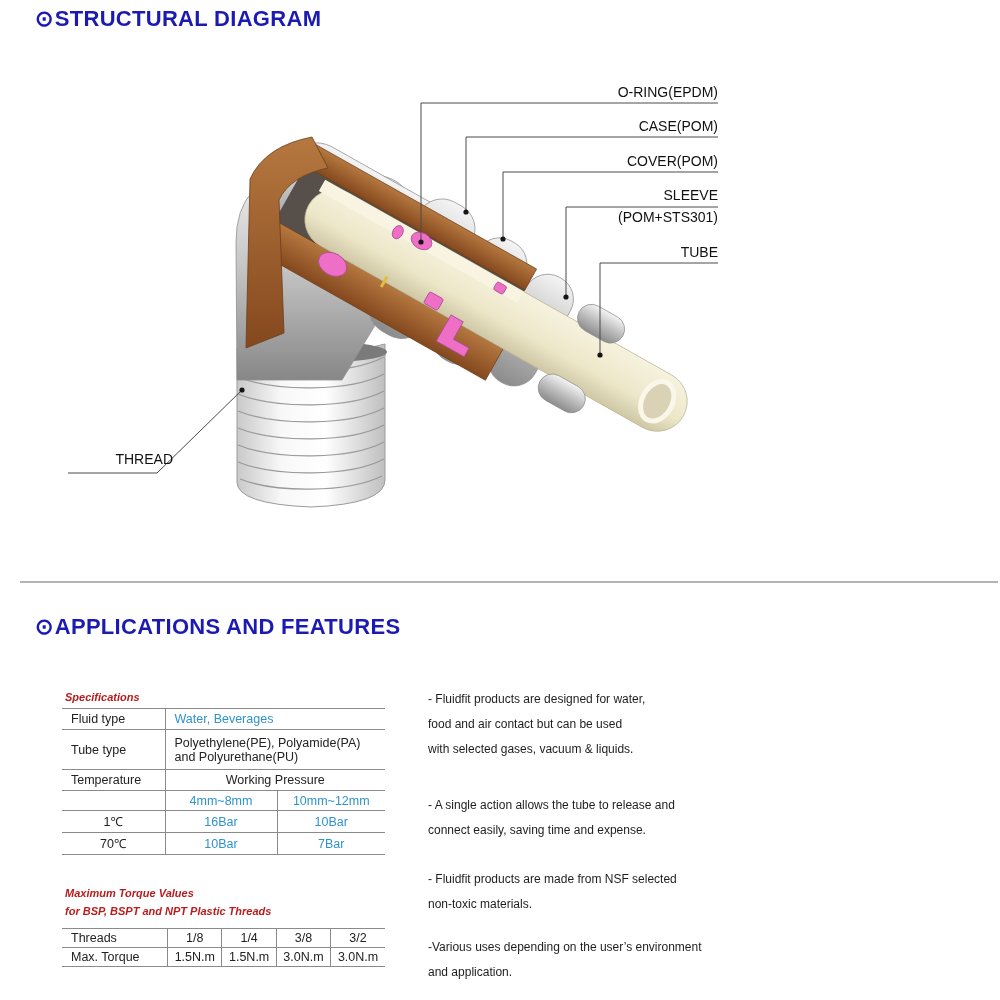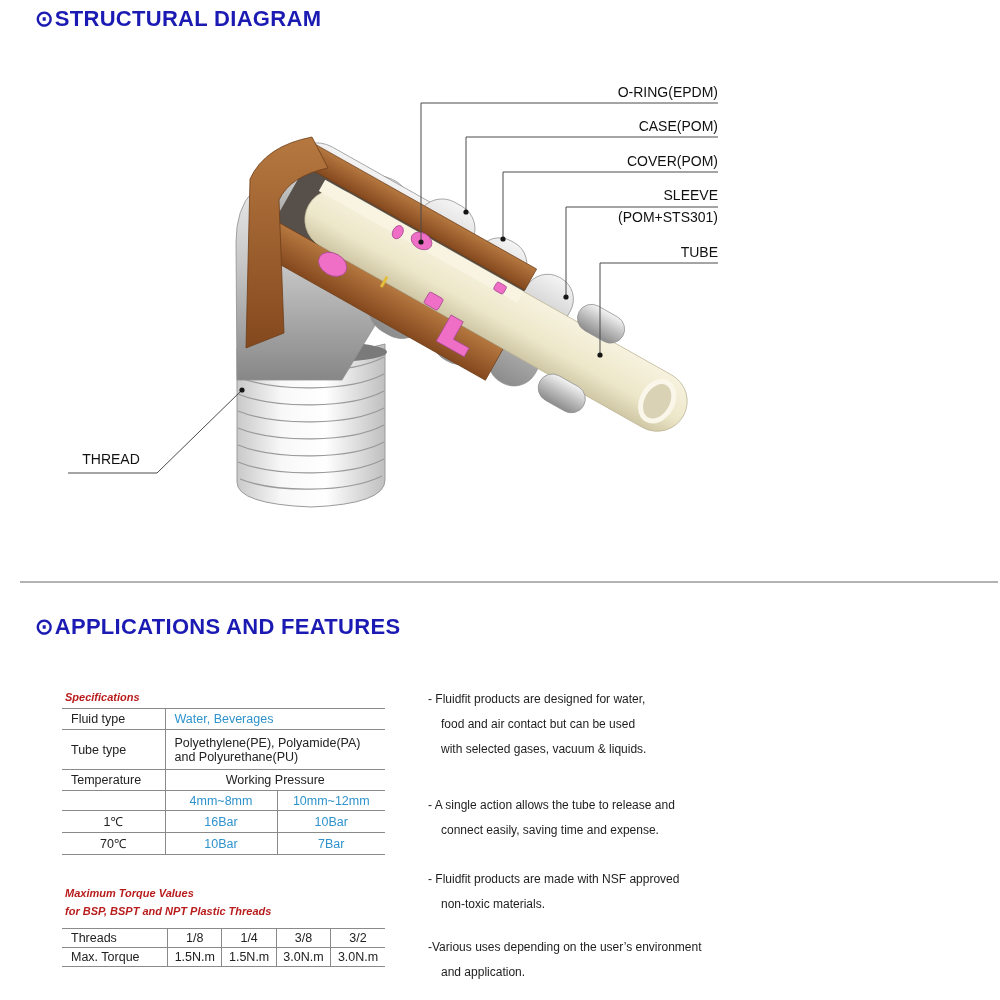--- a/index.html
+++ b/index.html
@@ -19,21 +19,21 @@
   .section-header .bullet { font-size:22px; margin-right:1px; }
 
   
   .divider { position:absolute; left:20px; top:581px; width:978px; height:2px; background:#b3b3b3; }
 
   
   .dlabel {
     position:absolute; left:540px; width:178px; text-align:right;
     font-size:14px; color:#111; white-space:nowrap;
   }
-  .dlabel.thread { left:66px; width:90px; text-align:center; }
+  .dlabel.thread { left:83px; width:90px; text-align:right; }
 
   
   .subhead { position:absolute; left:65px; color:#b91c1c; font-size:11px; font-weight:bold; line-height:18px;font-style:italic; }
 
   
   table.ctable {
     position:absolute; left:62px; width:323px;
     border-collapse:collapse; font-size:12.5px; color:#222;
     table-layout:fixed;
   }
@@ -42,21 +42,21 @@
     padding:2px 4px; text-align:center; vertical-align:middle;
   }
   table.ctable td.lbl { text-align:left; padding-left:9px;margin-top:38px; }
   table.ctable td.vl { border-left:1px solid #8a8a8a; }
   table.ctable td.blue { color:#2E93CC; }
   .spec-table { top:708px; }
   .torque-table { top:928px; }
 
   
   .feature { position:absolute; left:428px; font-size:12px; line-height:25px; color:#1d1d1d; white-space:nowrap; }
-  .feature .cont { margin-left:13px; }
+  .feature .cont { }
 </style>
 </head>
 <body>
 
 <div class="section-header" style="top:6px;">
   <span class="bullet">⊙</span><span>STRUCTURAL DIAGRAM</span>
 </div>
 
 <svg class="abs" style="left:60px; top:80px;" width="680" height="440" viewBox="0 0 680 440">
   <defs>
@@ -232,19 +232,19 @@
 <div class="feature" style="top:687px;">
   <div>- Fluidfit products are designed for water,</div>
   <div class="cont">food and air contact but can be used</div>
   <div class="cont">with selected gases, vacuum &amp; liquids.</div>
 </div>
 <div class="feature" style="top:793px;">
   <div>- A single action allows the tube to release and</div>
   <div class="cont">connect easily, saving time and expense.</div>
 </div>
 <div class="feature" style="top:867px;">
-  <div>- Fluidfit products are made with NSF approved</div>
+  <div>- Fluidfit products are made from NSF selected</div>
   <div class="cont">non-toxic materials.</div>
 </div>
 <div class="feature" style="top:935px;">
   <div>-Various uses depending on the user’s environment</div>
   <div class="cont">and application.</div>
 </div>
 
 </body></html>

